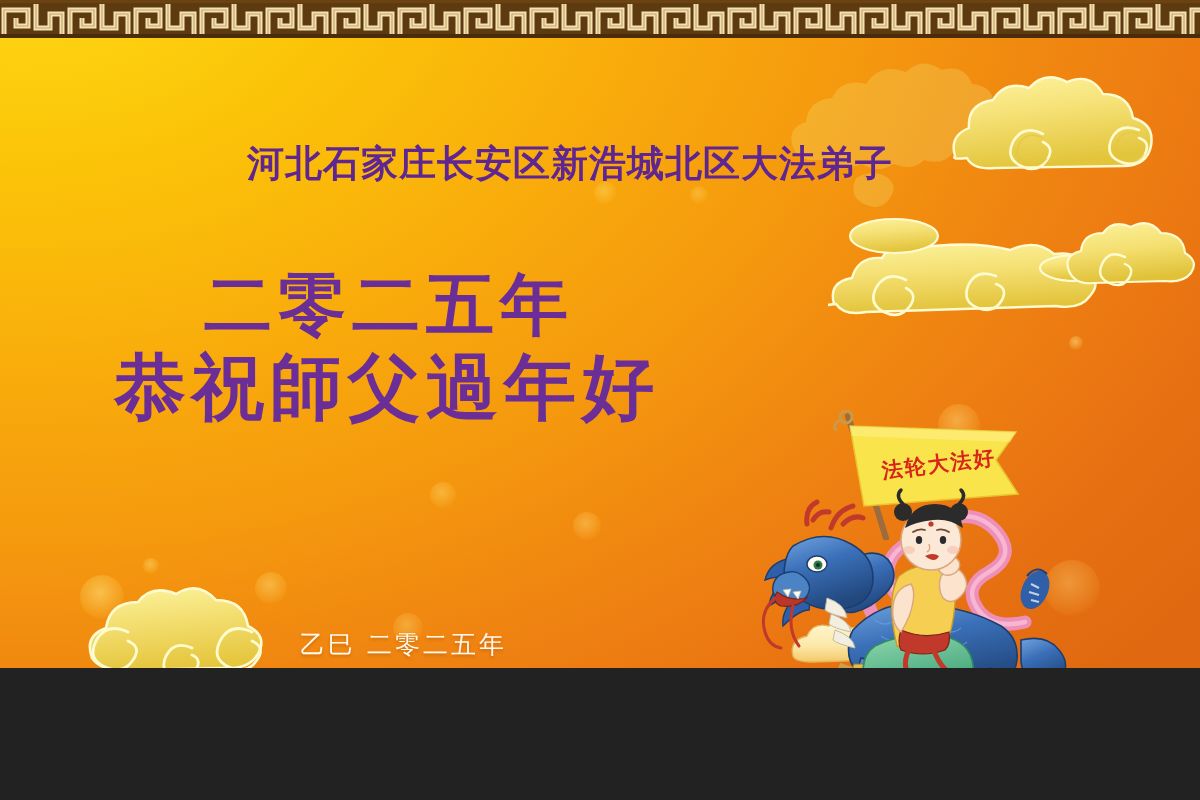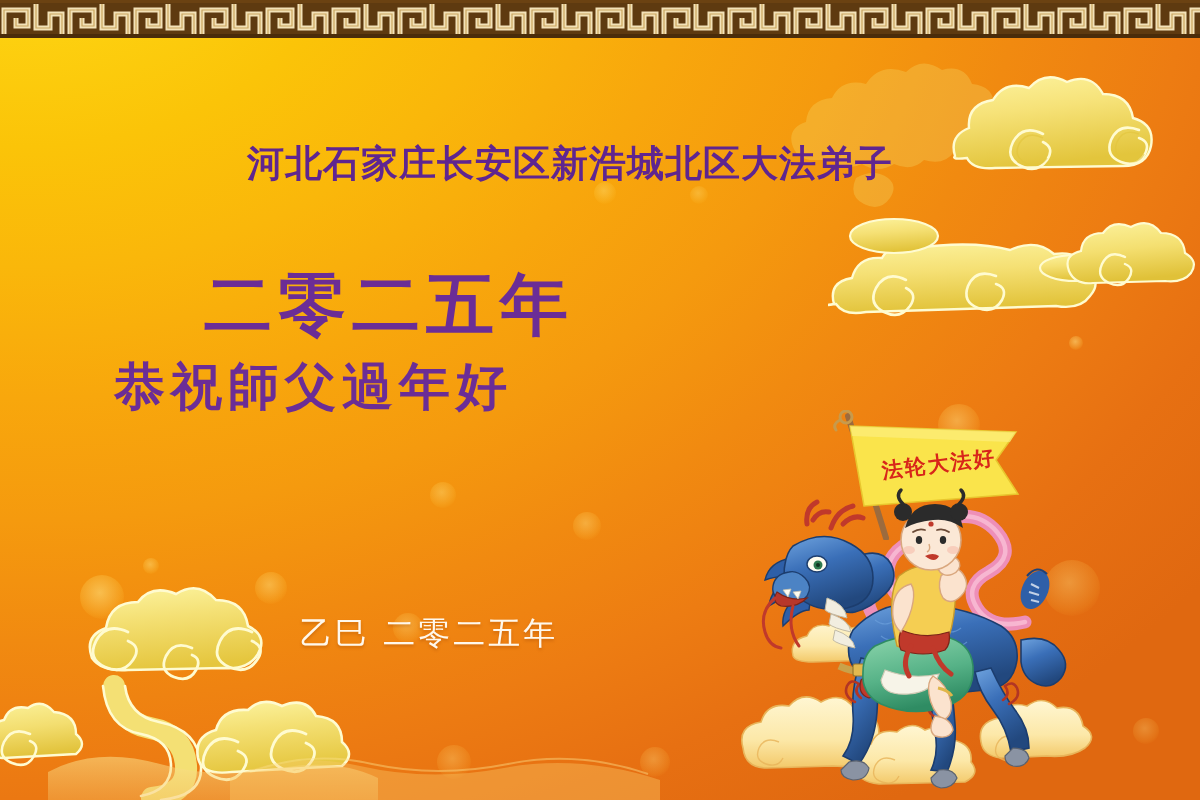--- a/index.html
+++ b/index.html
@@ -4,21 +4,21 @@
 <title>New Year Greeting Card</title>
 <style>
   html, body {
     margin: 0;
     padding: 0;
     background: #222;
   }
   #card {
     position: relative;
     width: 1200px;
-    height: 800px;
+    height: 668px;
     overflow: hidden;
     font-family: "Liberation Sans", "DejaVu Sans", sans-serif;
     background:
       radial-gradient(ellipse 1500px 1100px at 2% -12%,
         #FFE04A 0%,
         #FDD110 11%,
         #FBC408 22%,
         #FAB70A 33%,
         #F8A70C 45%,
         #F59A0E 56%,
@@ -90,31 +90,31 @@
     display: block;
     white-space: nowrap;
   }
   #greeting .gline.l1 {
     font-size: 68px;
     line-height: 80px;
     letter-spacing: 6px;
     padding-left: 94px;
   }
   #greeting .gline.l2 {
-    font-size: 51px;
+    font-size: 72px;
     line-height: 84px;
     letter-spacing: 6px;
     padding-left: 4px;
   }
   #date-line {
     position: absolute;
     left: 300px;
-    top: 612px;
+    top: 628px;
     font-family: "DejaVu Sans", "Liberation Sans", sans-serif;
-    font-size: 32px;
+    font-size: 25px;
     font-weight: 400;
     color: #FFF8EC;
     letter-spacing: 3px;
     text-shadow: 0 2px 3px rgba(150,60,0,.35);
     white-space: nowrap;
   }
 
   
   #banner-group { position: absolute; left: 820px; top: 410px; width: 240px; height: 130px; }
   #banner-text {

